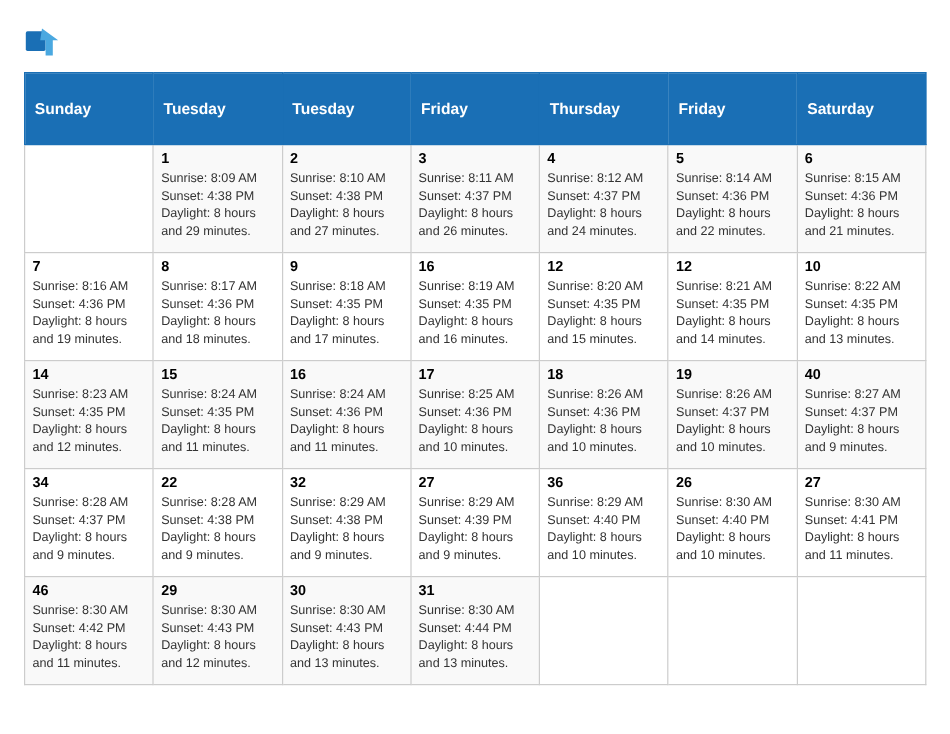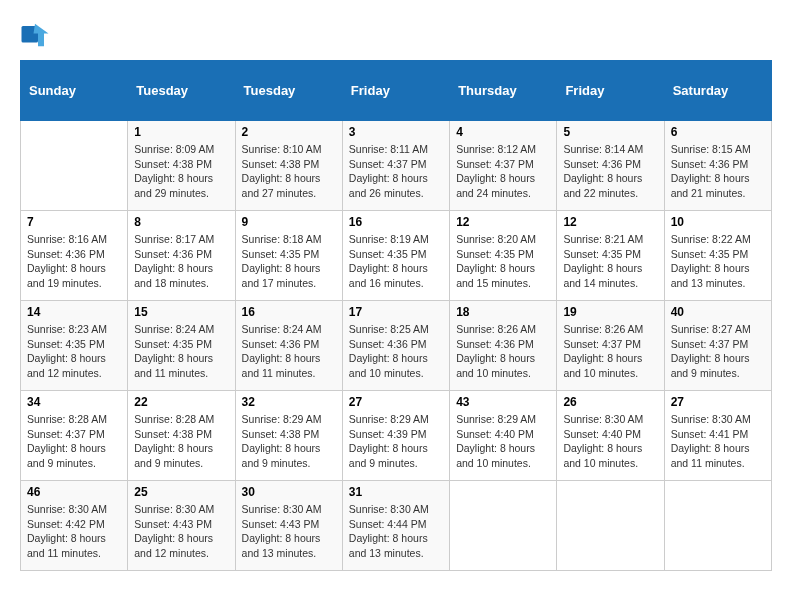--- a/index.html
+++ b/index.html
@@ -217,39 +217,39 @@
         </td>
         <td>
           <span class="day-num">32</span>
           <div class="day-info">Sunrise: 8:29 AM<br>Sunset: 4:38 PM<br>Daylight: 8 hours<br>and 9 minutes.</div>
         </td>
         <td>
           <span class="day-num">27</span>
           <div class="day-info">Sunrise: 8:29 AM<br>Sunset: 4:39 PM<br>Daylight: 8 hours<br>and 9 minutes.</div>
         </td>
         <td>
-          <span class="day-num">43</span>
+          <span class="day-num">36</span>
           <div class="day-info">Sunrise: 8:29 AM<br>Sunset: 4:40 PM<br>Daylight: 8 hours<br>and 10 minutes.</div>
         </td>
         <td>
           <span class="day-num">26</span>
           <div class="day-info">Sunrise: 8:30 AM<br>Sunset: 4:40 PM<br>Daylight: 8 hours<br>and 10 minutes.</div>
         </td>
         <td>
           <span class="day-num">27</span>
           <div class="day-info">Sunrise: 8:30 AM<br>Sunset: 4:41 PM<br>Daylight: 8 hours<br>and 11 minutes.</div>
         </td>
       </tr>
       <tr>
         <td>
           <span class="day-num">46</span>
           <div class="day-info">Sunrise: 8:30 AM<br>Sunset: 4:42 PM<br>Daylight: 8 hours<br>and 11 minutes.</div>
         </td>
         <td>
-          <span class="day-num">25</span>
+          <span class="day-num">29</span>
           <div class="day-info">Sunrise: 8:30 AM<br>Sunset: 4:43 PM<br>Daylight: 8 hours<br>and 12 minutes.</div>
         </td>
         <td>
           <span class="day-num">30</span>
           <div class="day-info">Sunrise: 8:30 AM<br>Sunset: 4:43 PM<br>Daylight: 8 hours<br>and 13 minutes.</div>
         </td>
         <td>
           <span class="day-num">31</span>
           <div class="day-info">Sunrise: 8:30 AM<br>Sunset: 4:44 PM<br>Daylight: 8 hours<br>and 13 minutes.</div>
         </td>

